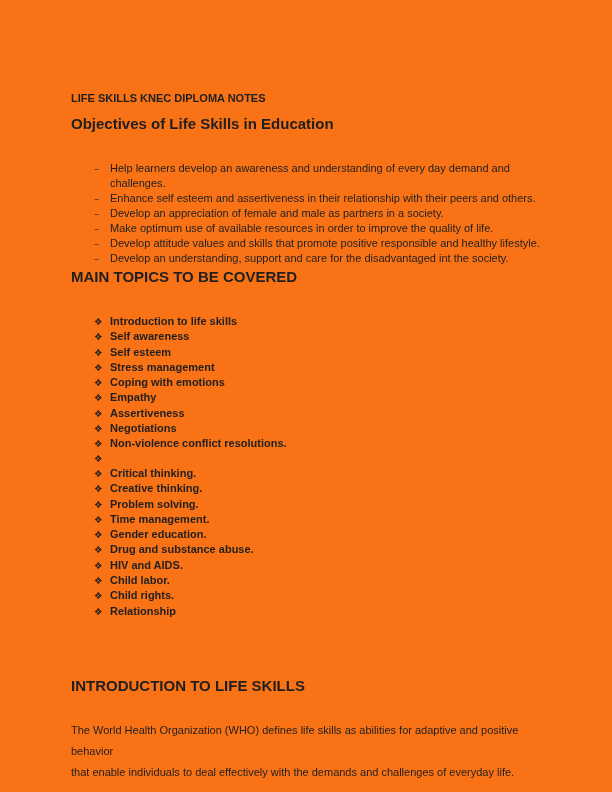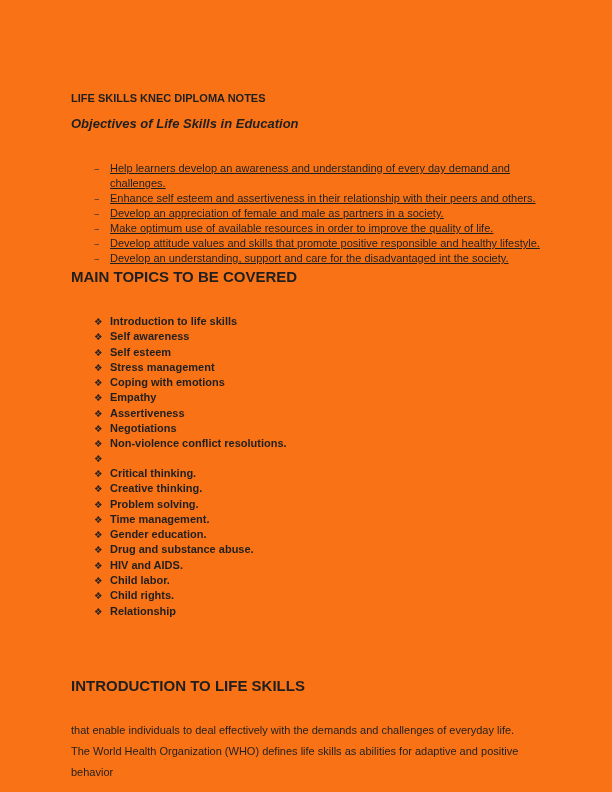--- a/index.html
+++ b/index.html
@@ -18,25 +18,24 @@
     padding: 92px 71px 0 71px;
     overflow: hidden;
   }
   .doc-title {
     font-size: 11px;
     font-weight: 700;
     line-height: 13px;
     margin: 0 0 12px 0;
   }
   .doc-subtitle {
-    font-size: 13px;
+    font-size: 15px;
     font-weight: 700;
     line-height: 13px;
     margin: 0 0 31px 0;
-    font-style: italic;
   }
   .section-heading {
     font-size: 15px;
     font-weight: 700;
     line-height: 13px;
     margin: 0;
   }
   .heading-main-topics { margin-top: 4px; }
   .heading-intro { margin-top: 60px; }
 
@@ -52,21 +51,21 @@
 
   .marker {
     flex: 0 0 16px;
     width: 16px;
     display: inline-block;
     font-family: "DejaVu Sans", sans-serif;
   }
   .dash-marker { font-size: 11px; color: #3a3a3a; }
   .diamond-marker { font-size: 9.5px; }
 
-  .objective-text { font-weight: 400; text-decoration: underline; }
+  .objective-text { font-weight: 400; }
   .topic-text { font-weight: 700; }
 
   .intro-paragraph {
     margin-top: 28px;
     line-height: 21px;
     font-weight: 400;
   }
 </style>
 </head>
 <body>
@@ -184,17 +183,17 @@
     </div>
     <div class="list-row">
       <span class="marker diamond-marker">❖</span>
       <span class="topic-text">Relationship</span>
     </div>
   </div>
 
   <h2 class="section-heading heading-intro">INTRODUCTION TO LIFE SKILLS</h2>
 
   <div class="intro-paragraph">
+    <div>The World Health Organization (WHO) defines life skills as abilities for adaptive and positive behavior</div>
     <div>that enable individuals to deal effectively with the demands and challenges of everyday life.</div>
-    <div>The World Health Organization (WHO) defines life skills as abilities for adaptive and positive behavior</div>
   </div>
 
 </div>
 
 </body></html>

